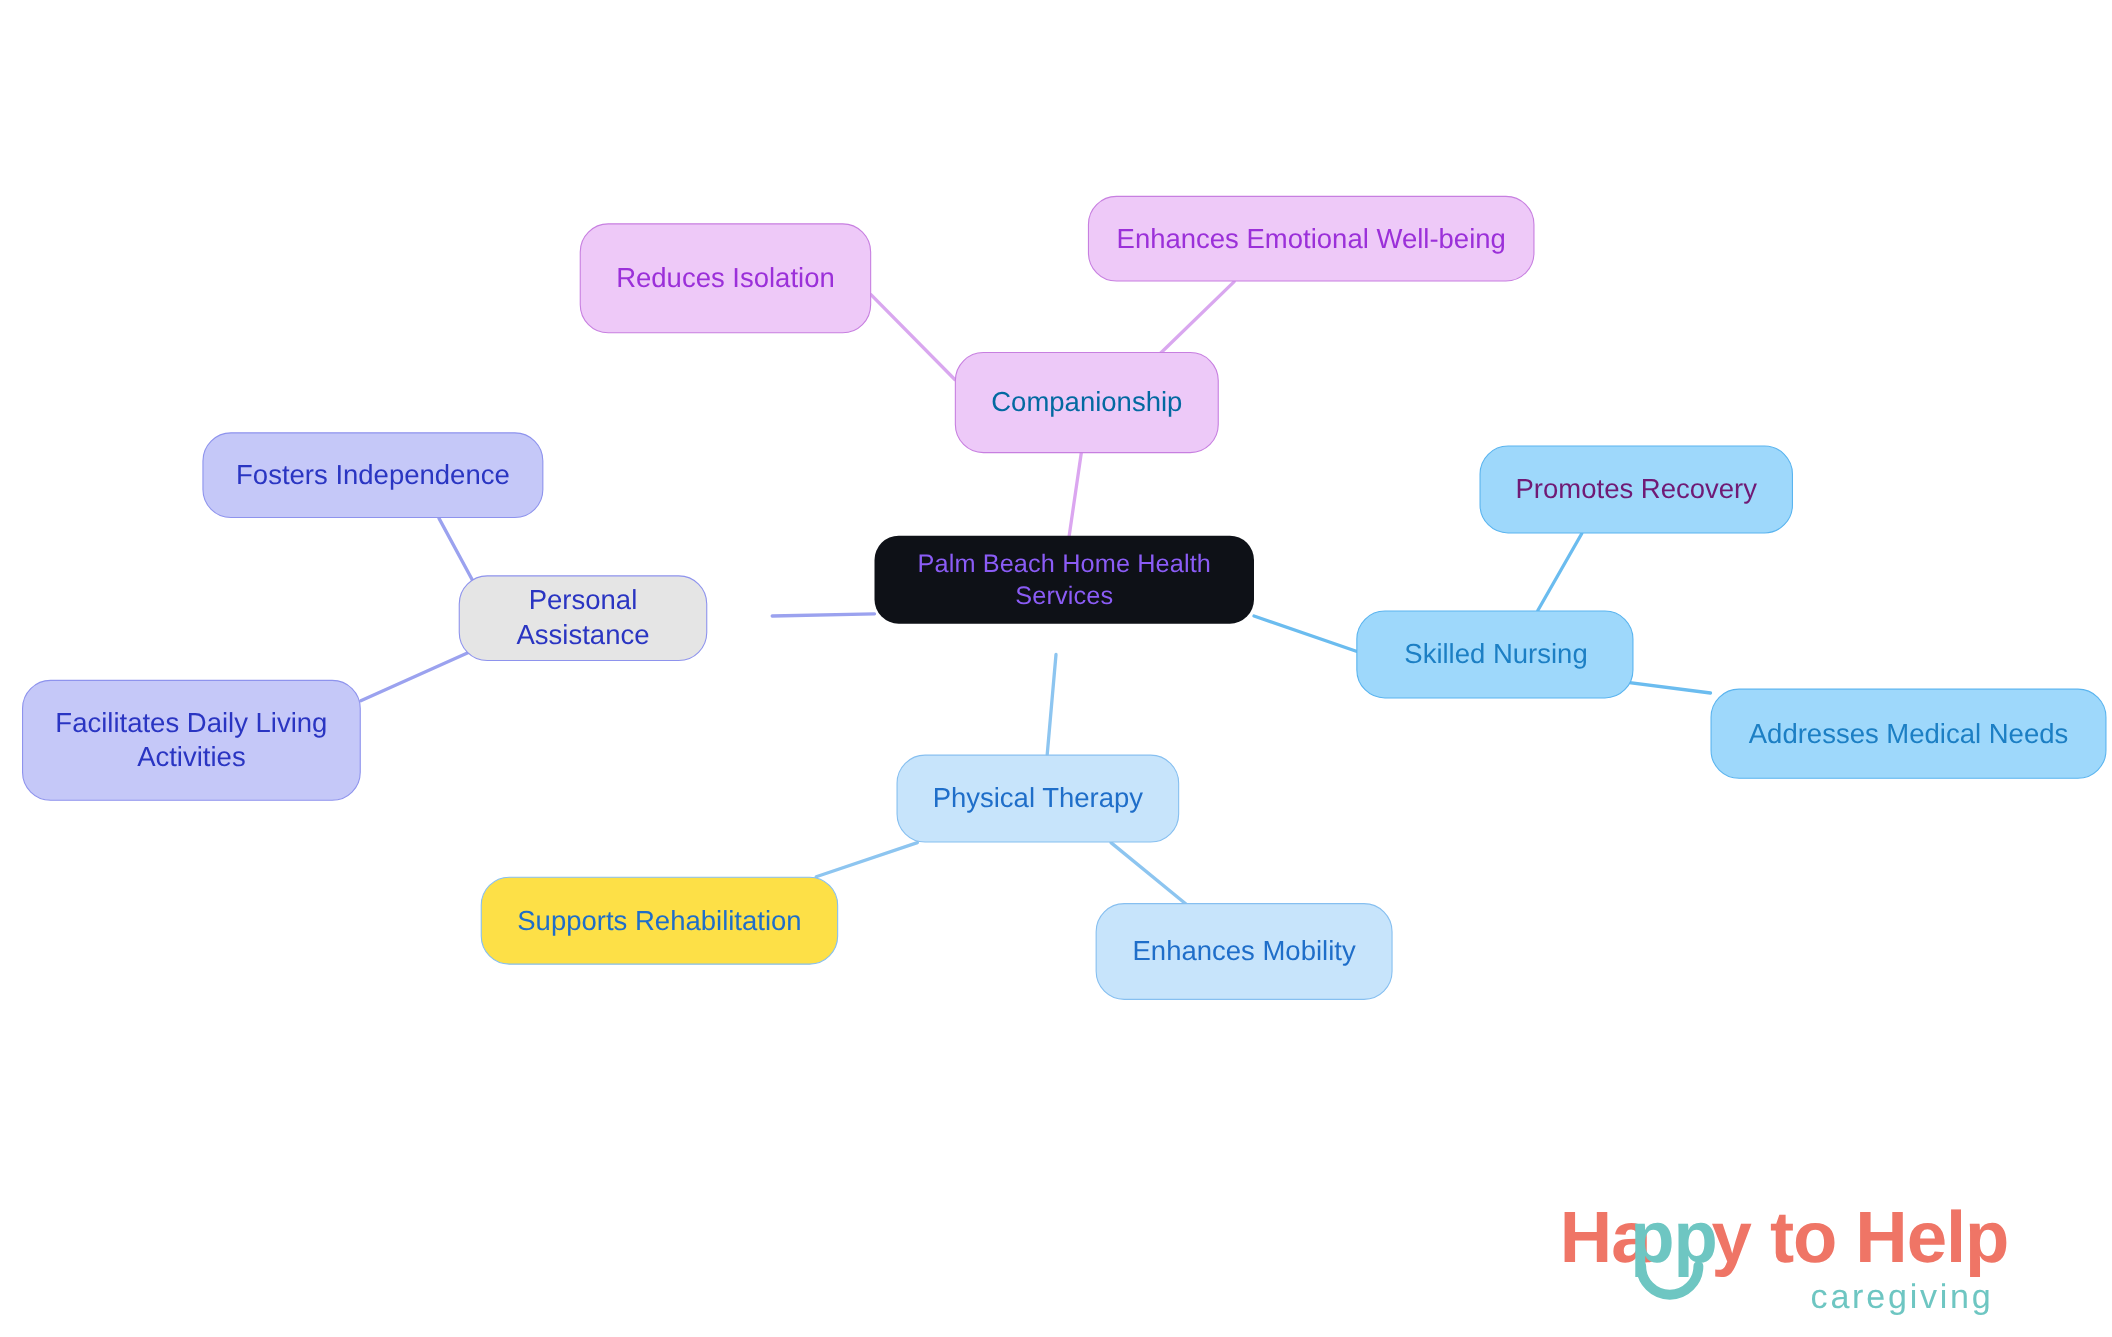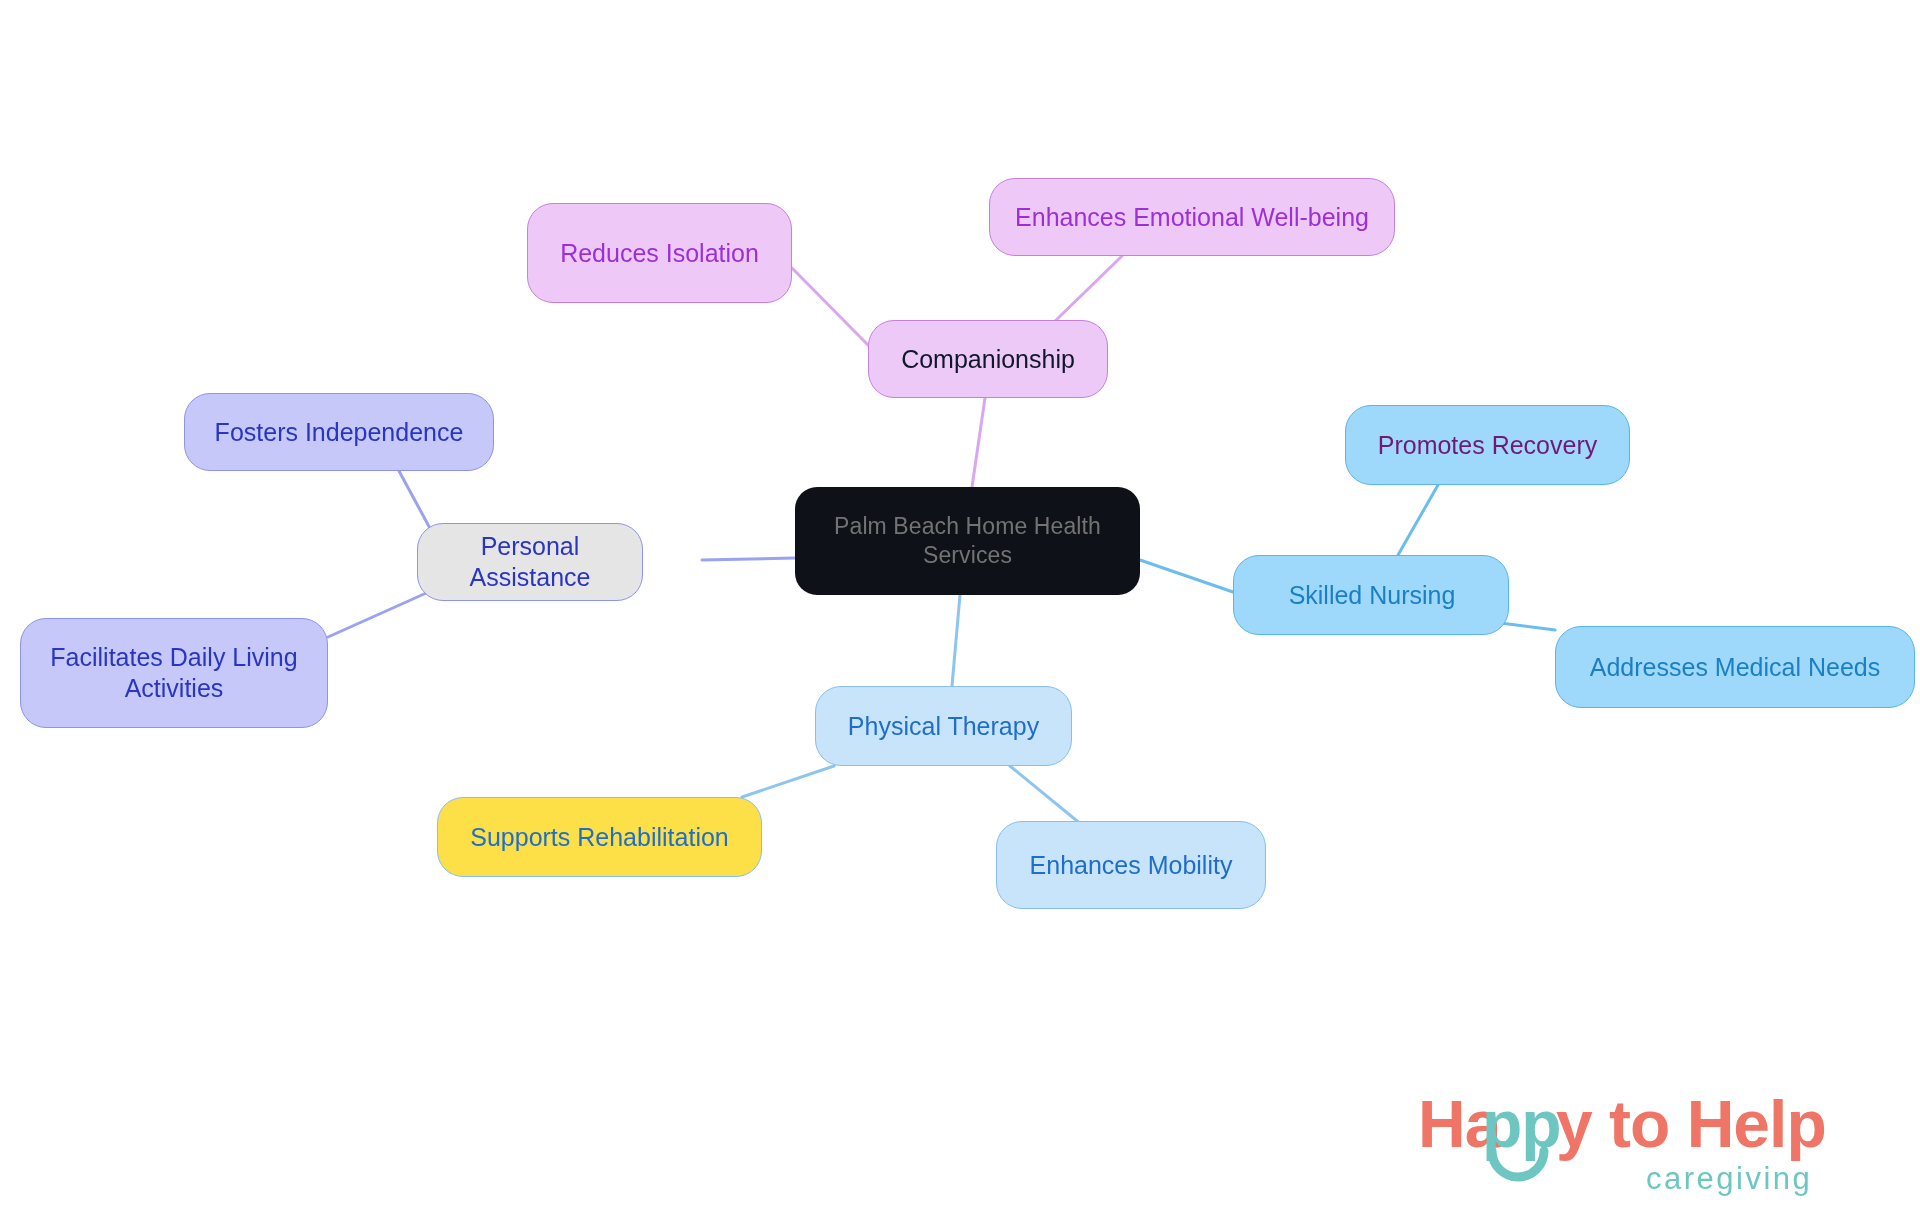--- a/index.html
+++ b/index.html
@@ -73,26 +73,26 @@
       <line x1="1051" y1="325" x2="1122" y2="256" stroke="#d9a7ef" stroke-width="3" stroke-linecap="round"></line>
       <line x1="432" y1="532" x2="399" y2="471" stroke="#9ba2ef" stroke-width="3" stroke-linecap="round"></line>
       <line x1="433" y1="590" x2="328" y2="637" stroke="#9ba2ef" stroke-width="3" stroke-linecap="round"></line>
       <line x1="1398" y1="555" x2="1438" y2="485" stroke="#6bbcef" stroke-width="3" stroke-linecap="round"></line>
       <line x1="1453" y1="617" x2="1555" y2="630" stroke="#6bbcef" stroke-width="3" stroke-linecap="round"></line>
       <line x1="834" y1="766" x2="742" y2="797" stroke="#8dc5f0" stroke-width="3" stroke-linecap="round"></line>
       <line x1="1010" y1="766" x2="1082" y2="825" stroke="#8dc5f0" stroke-width="3" stroke-linecap="round"></line>
     </svg>
 
   <div id="nodes-layer">
-      <div class="node root" style="left: 795px; top: 487px; width: 345px; height: 108px; background: rgb(14, 17, 23); border-color: rgb(14, 17, 23); color: #737373;"><span>Palm Beach Home Health Services</span></div>
-      <div class="node branch" style="left: 868px; top: 320px; width: 240px; height: 78px; background: rgb(237, 201, 248); border-color: rgb(199, 127, 224); color: #0f172a; align-items: center;"><span>Companionship</span></div>
+      <div class="node root" style="left: 795px; top: 487px; width: 345px; height: 80px; background: rgb(14, 17, 23); border-color: rgb(14, 17, 23); color: #8b5cf6;"><span>Palm Beach Home Health Services</span></div>
+      <div class="node branch" style="left: 868px; top: 320px; width: 240px; height: 92px; background: rgb(237, 201, 248); border-color: rgb(199, 127, 224); color: #0369a1; align-items: center;"><span>Companionship</span></div>
       <div class="node leaf" style="left: 527px; top: 203px; width: 265px; height: 100px; background: rgb(238, 201, 248); border-color: rgb(199, 127, 224); color: rgb(155, 48, 217);"><span>Reduces Isolation</span></div>
       <div class="node leaf" style="left: 989px; top: 178px; width: 406px; height: 78px; background: rgb(238, 201, 248); border-color: rgb(199, 127, 224); color: rgb(155, 48, 217); justify-content: center;"><span>Enhances Emotional Well-being</span></div>
       <div class="node branch" style="left: 417px; top: 523px; width: 226px; height: 78px; background: #e5e5e5; border-color: rgb(142, 147, 237); color: rgb(42, 53, 194);"><span>Personal Assistance</span></div>
-      <div class="node branch" style="left: 1233px; top: 555px; width: 276px; height: 80px; background: rgb(158, 216, 251); border-color: rgb(90, 180, 239); color: rgb(28, 127, 196); padding-left: 16px;"><span>Skilled Nursing</span></div>
+      <div class="node branch" style="left: 1233px; top: 555px; width: 252px; height: 80px; background: rgb(158, 216, 251); border-color: rgb(90, 180, 239); color: rgb(28, 127, 196); padding-left: 16px;"><span>Skilled Nursing</span></div>
       <div class="node branch" style="left: 815px; top: 686px; width: 257px; height: 80px; background: rgb(199, 228, 251); border-color: rgb(134, 191, 240); color: rgb(31, 110, 201);"><span>Physical Therapy</span></div>
       <div class="node leaf" style="left: 184px; top: 393px; width: 310px; height: 78px; background: rgb(197, 200, 248); border-color: rgb(142, 147, 237); color: rgb(42, 53, 194);"><span>Fosters Independence</span></div>
       <div class="node leaf" style="left: 20px; top: 618px; width: 308px; height: 110px; background: rgb(197, 200, 248); border-color: rgb(142, 147, 237); color: rgb(42, 53, 194);"><span>Facilitates Daily Living
 Activities</span></div>
       <div class="node leaf" style="left: 1345px; top: 405px; width: 285px; height: 80px; background: rgb(158, 216, 251); border-color: rgb(90, 180, 239); color: #701a75;"><span>Promotes Recovery</span></div>
       <div class="node leaf" style="left: 1555px; top: 594px; width: 360px; height: 82px; background: rgb(158, 216, 251); border-color: rgb(90, 180, 239); color: rgb(28, 127, 196); margin-top: 32px;"><span>Addresses Medical Needs</span></div>
       <div class="node leaf" style="left: 437px; top: 797px; width: 325px; height: 80px; background: #fde047; border-color: rgb(134, 191, 240); color: rgb(31, 110, 201);"><span>Supports Rehabilitation</span></div>
       <div class="node leaf" style="left: 996px; top: 821px; width: 270px; height: 88px; background: rgb(199, 228, 251); border-color: rgb(134, 191, 240); color: rgb(31, 110, 201);"><span>Enhances Mobility</span></div>
     </div>
 

